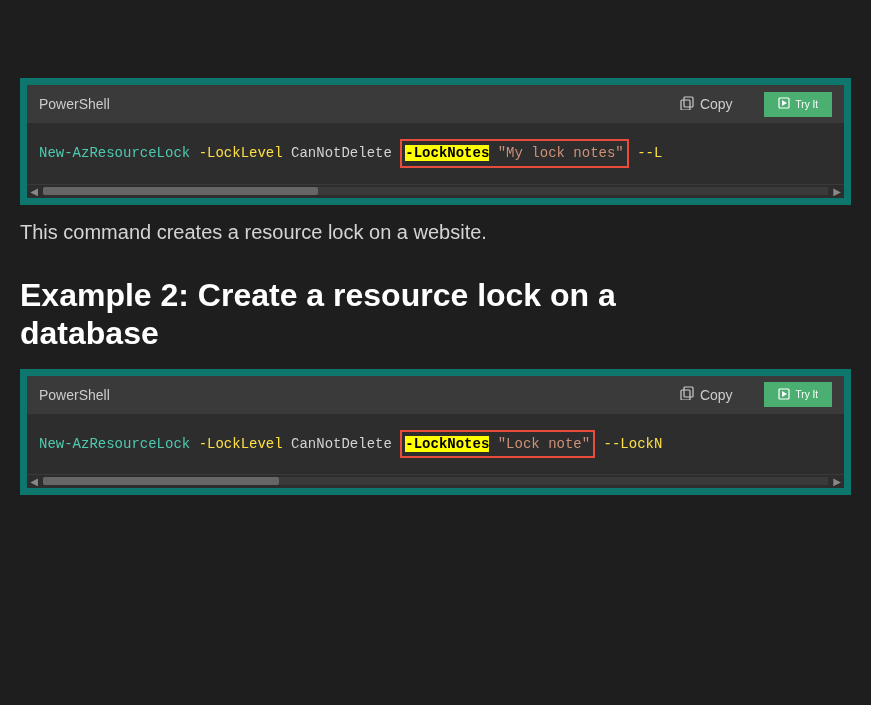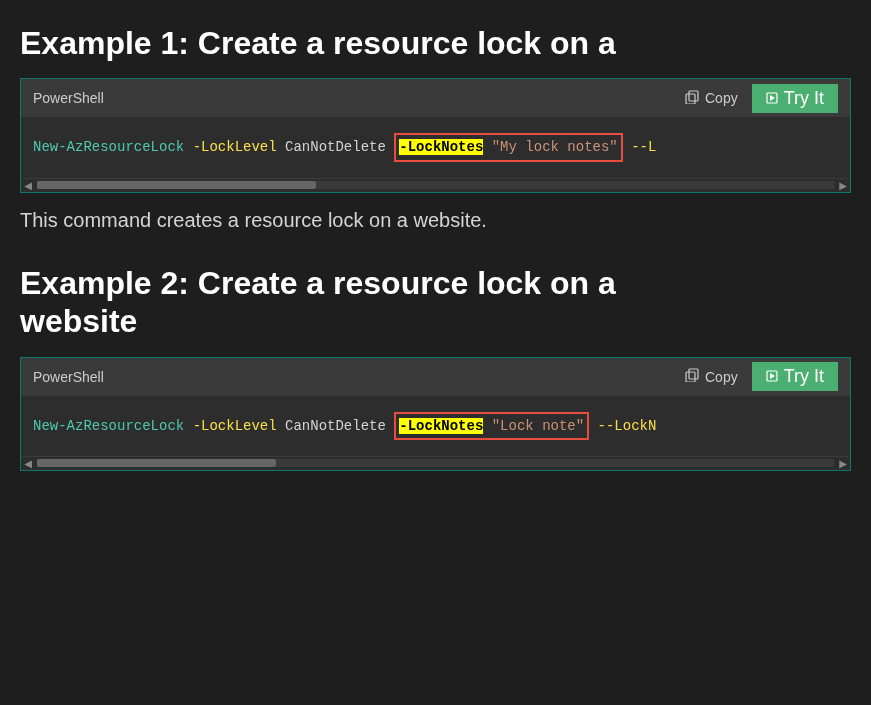--- a/index.html
+++ b/index.html
@@ -15,61 +15,61 @@
     .example-title {
       font-size: 32px;
       font-weight: 700;
       color: #ffffff;
       line-height: 1.2;
       margin-bottom: 16px;
     }
 
     .code-block-wrapper {
       background-color: #2d2d2d;
-      border: 1px solid #0f766e;
+      border: 7px solid #0f766e;
       margin-bottom: 16px;
       position: relative;
     }
 
     .code-block-header {
       display: flex;
       align-items: center;
       justify-content: space-between;
       background-color: #3a3a3a;
       padding: 6px 12px;
       height: 38px;
     }
 
     .code-block-lang {
       color: #cccccc;
       font-size: 14px;
     }
 
     .code-block-actions {
       display: flex;
-      gap: 0;
+      gap: 17px;
     }
 
     .btn-copy {
       background: transparent;
       border: none;
       color: #cccccc;
       font-size: 14px;
       padding: 4px 14px;
       cursor: pointer;
       display: flex;
       align-items: center;
       gap: 6px;
     }
 
     .btn-try-it {
       background-color: #4caf72;
       border: none;
       color: #ffffff;
-      font-size: 18px;
+      font-size: 10px;
       padding: 4px 14px;
       cursor: pointer;
       display: flex;
       align-items: center;
       gap: 6px;
       font-weight: 500;
     }
 
     .code-body {
       padding: 16px 12px;
@@ -139,21 +139,21 @@
       color: #d4d4d4;
       font-size: 20px;
       margin-bottom: 32px;
       margin-top: 4px;
     }
   </style>
 </head>
 <body>
 
 <h1 class="example-title">
-  <span>Example 1: Create a resource lock on a</span><br>
+  <br>
 </h1>
 
 <div class="code-block-wrapper">
   <div class="code-block-header">
     <span class="code-block-lang">PowerShell</span>
     <div class="code-block-actions">
       <button class="btn-copy">
         <span>
           <svg width="14" height="14" viewBox="0 0 14 14" fill="none" xmlns="http://www.w3.org/2000/svg">
             <rect x="4" y="1" width="9" height="10" rx="1" stroke="#cccccc" stroke-width="1.2" fill="none"></rect>
@@ -197,21 +197,21 @@
       <div class="scrollbar-thumb" style="width: 35%; margin-left: 0%;"></div>
     </div>
     <div class="scrollbar-right-arrow">▶</div>
   </div>
 </div>
 
 <p class="description-text">This command creates a resource lock on a website.</p>
 
 <h1 class="example-title">
   <span>Example 2: Create a resource lock on a</span><br>
-  <span>website</span>
+  <span>database</span>
 </h1>
 
 <div class="code-block-wrapper">
   <div class="code-block-header">
     <span class="code-block-lang">PowerShell</span>
     <div class="code-block-actions">
       <button class="btn-copy">
         <span>
           <svg width="14" height="14" viewBox="0 0 14 14" fill="none" xmlns="http://www.w3.org/2000/svg">
             <rect x="4" y="1" width="9" height="10" rx="1" stroke="#cccccc" stroke-width="1.2" fill="none"></rect>

